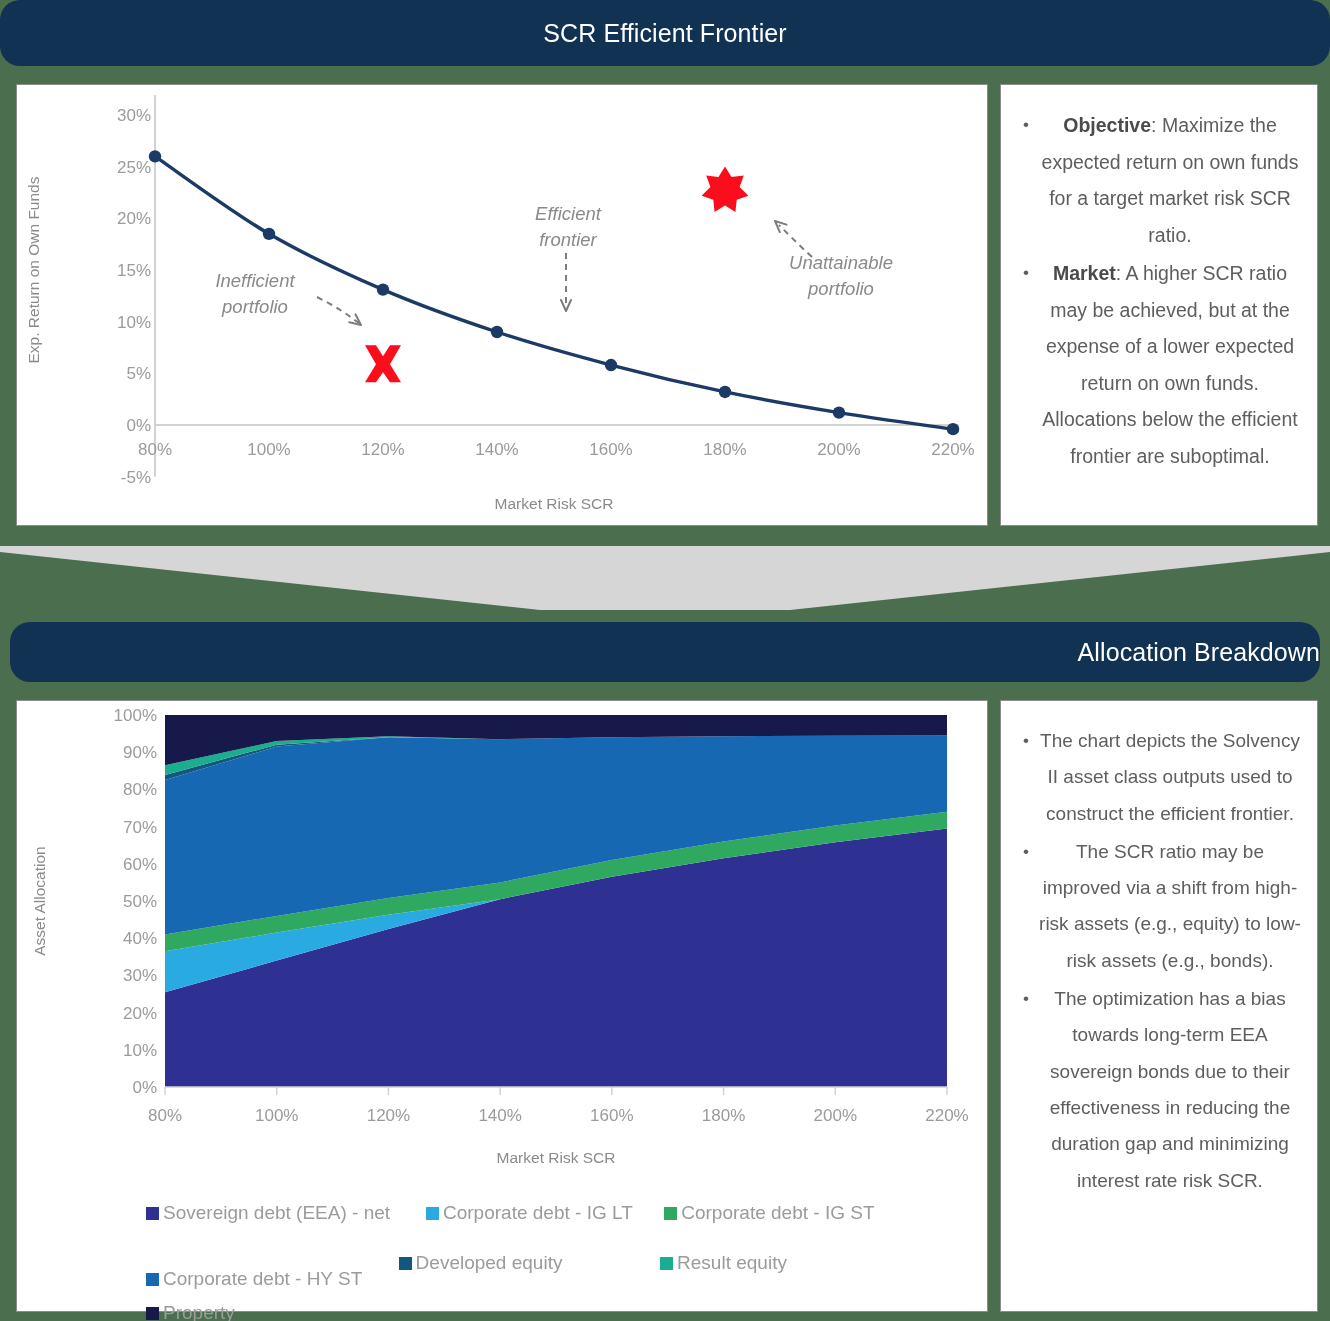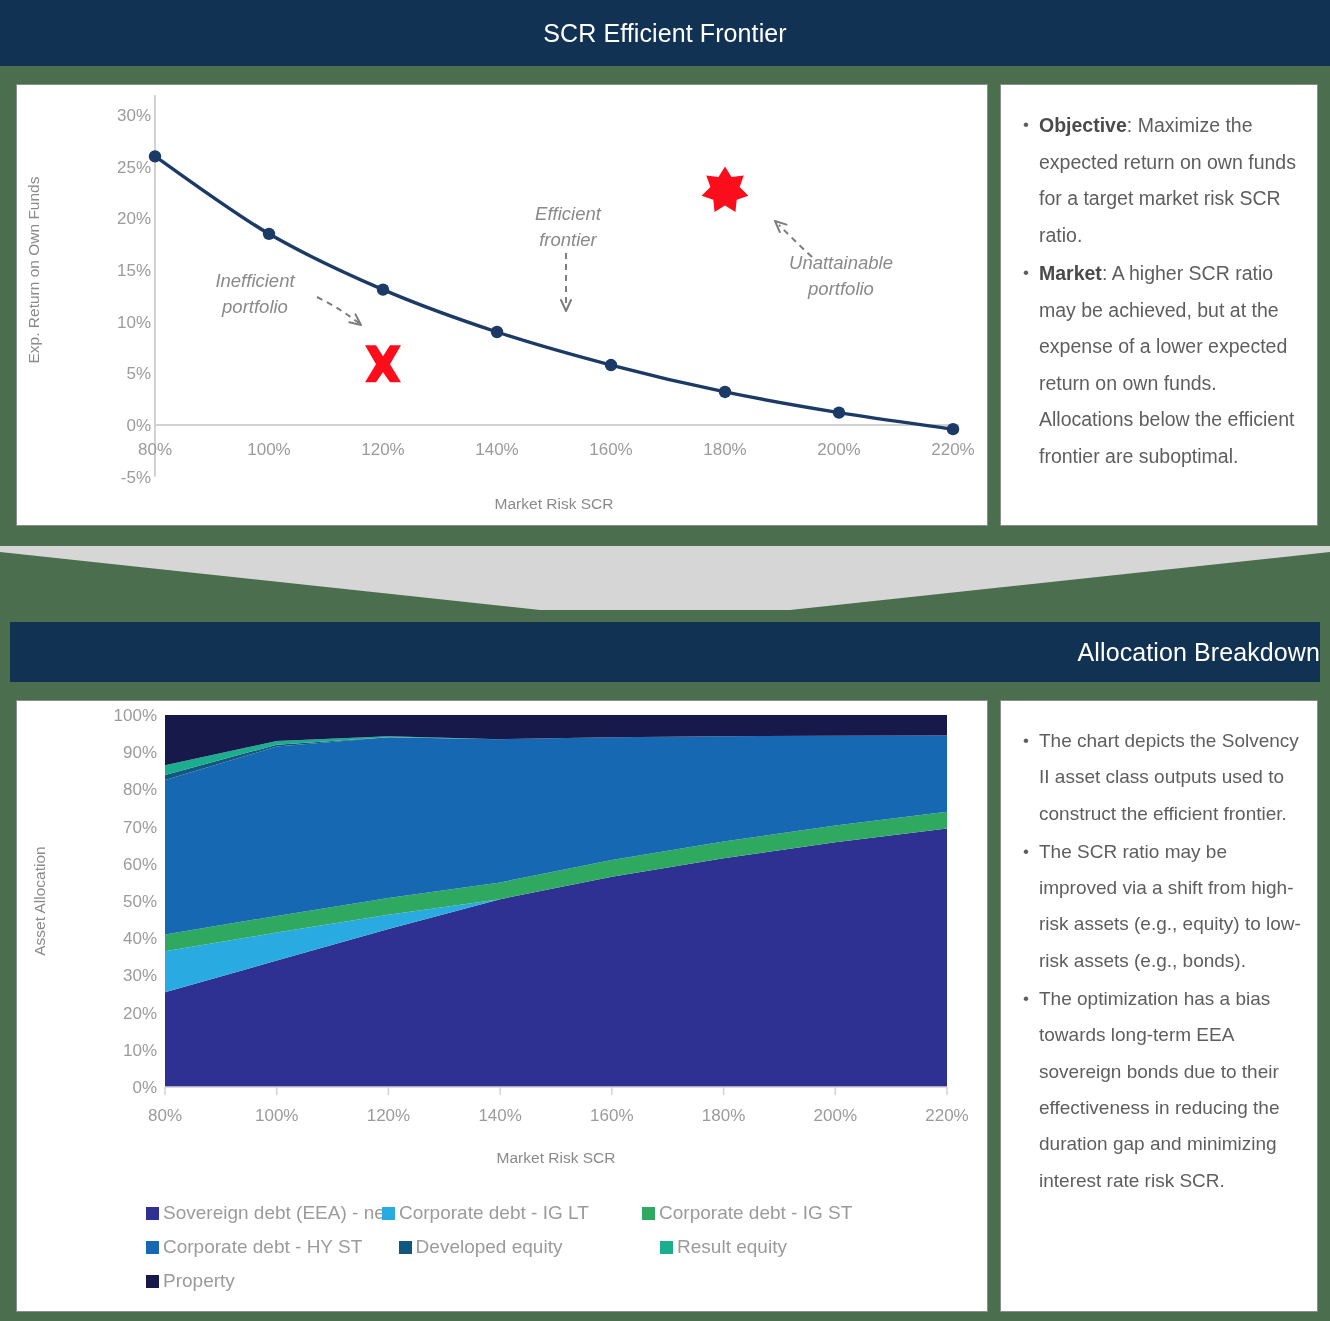--- a/index.html
+++ b/index.html
@@ -13,20 +13,21 @@
   .panel-header{
     position:absolute;
     left:10px;right:10px;
     background:#123253;
     color:#ffffff;
     text-align:center;
     font-size:25px;
     line-height:1;
     display:flex;align-items:center;justify-content:center;
     letter-spacing:.1px;
+    border-radius:20px;
   }
   #hdr1{top:0px;height:66px;left:0;right:0;}
   #hdr2{top:622px;height:60px;left:10px;right:10px;justify-content:flex-end;}
 
   .white-card{
     position:absolute;
     background:#ffffff;
     border:1px solid #8c8c8c;
     box-sizing:border-box;
   }
@@ -56,20 +57,21 @@
     line-height:36.5px;
     width:26px;
     flex:0 0 26px;
     text-align:center;
   }
   .note-text{
     color:#5e5e5e;
     font-size:19.5px;
     line-height:36.5px;
     flex:1 1 auto;
+    text-align:center;
   }
   .note-text b{color:#4a4a4a;font-weight:bold;}
   #notes2 .note-text{font-size:19px;line-height:36.3px;}
   #notes2 .bullet{line-height:36.3px;}
 
   
   .plot-svg{display:block;}
 
   .axis-label{
     fill:#8a8a8a;font-size:15.5px;font-family:"Liberation Sans",sans-serif;
@@ -221,31 +223,31 @@
       <text x="28" y="200" text-anchor="middle" class="axis-label" transform="rotate(-90 28 200)">Asset Allocation</text>
     </svg>
 </div>
 
 <div id="legend">
     <div class="legend-row">
       <div class="legend-item" style="width: 236px;">
         <span class="swatch" style="background: rgb(46, 49, 146);"></span>
         <span class="legend-label">Sovereign debt (EEA) - net</span>
       </div>
-      <div class="legend-item" style="width: 250px;">
+      <div class="legend-item" style="width: 250px; margin-left: 44px;">
         <span class="swatch" style="background: rgb(41, 171, 226);"></span>
         <span class="legend-label">Corporate debt - IG LT</span>
       </div>
       <div class="legend-item" style="width: 254px; padding-left: 20px;">
         <span class="swatch" style="background: rgb(47, 168, 96);"></span>
         <span class="legend-label">Corporate debt - IG ST</span>
       </div>
     </div>
     <div class="legend-row">
-      <div class="legend-item" style="width: 284px;">
+      <div class="legend-item" style="width: 284px; margin-top: 32px;">
         <span class="swatch" style="background: rgb(22, 104, 179);"></span>
         <span class="legend-label">Corporate debt - HY ST</span>
       </div>
       <div class="legend-item" style="width: 294px;">
         <span class="swatch" style="background: rgb(18, 87, 125);"></span>
         <span class="legend-label">Developed equity</span>
       </div>
       <div class="legend-item" style="width: 254px;">
         <span class="swatch" style="background: rgb(26, 174, 142);"></span>
         <span class="legend-label">Result equity</span>

